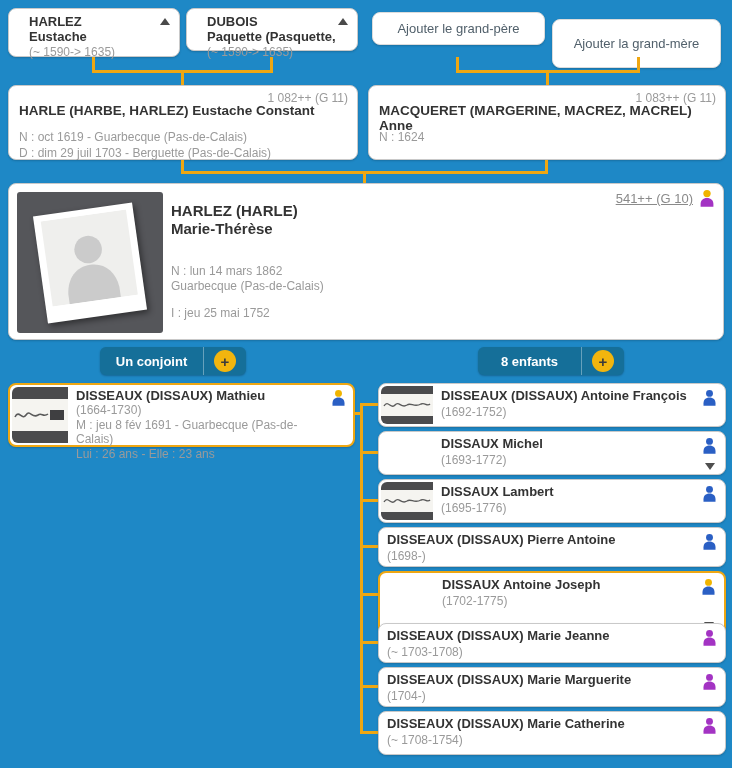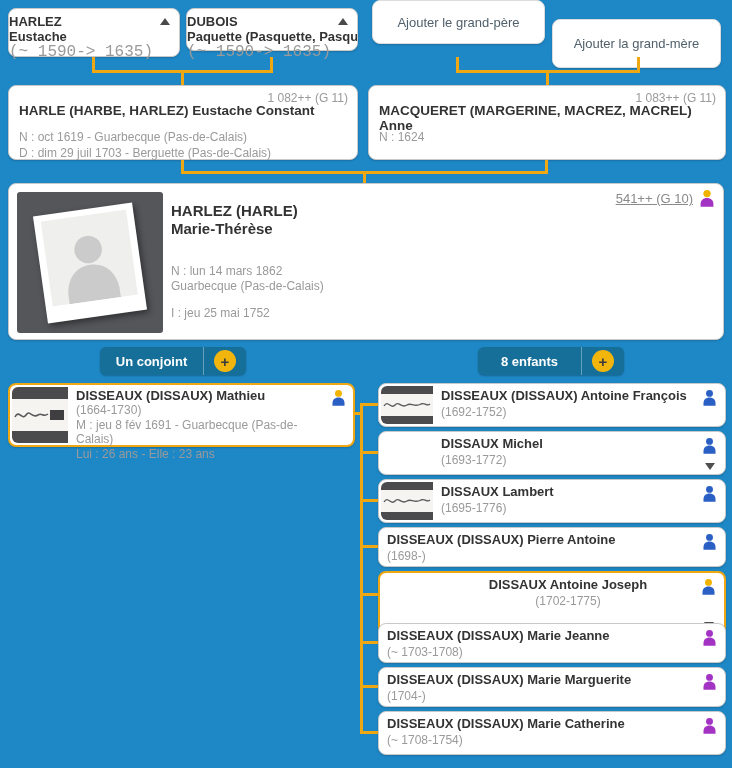--- a/index.html
+++ b/index.html
@@ -7,23 +7,23 @@
   #stage{position:relative;width:732px;height:768px;background:var(--bg,#1e88c6);overflow:hidden;}
 
   
   .card{position:absolute;background:#fff;border:1px solid #c9c9c9;border-radius:8px;box-sizing:border-box;
         box-shadow:0 1px 2px rgba(0,0,0,.18);}
 
   
   .line{position:absolute;background:var(--orange);}
 
   
-  .mini-card{padding:5px 0;cursor:pointer;}
+  .mini-card{padding:5px 20px;cursor:pointer;}
   .mini-name{font-size:13px;font-weight:bold;color:#333;line-height:15px;}
-  .mini-dates{font-size:16px;color:#9a9a9a;line-height:16px;font-family:Liberation Mono, monospace;}
+  .mini-dates{font-size:12px;color:#9a9a9a;line-height:16px;}
   .tri-up{position:absolute;top:9px;right:9px;width:0;height:0;
           border-left:5px solid transparent;border-right:5px solid transparent;border-bottom:7px solid #4a4a4a;}
   .tri-down{width:0;height:0;border-left:5px solid transparent;border-right:5px solid transparent;border-top:7px solid #4f4f4f;}
 
   
   .add-btn{position:absolute;background:#fff;border:1px solid #dcdcdc;border-radius:8px;box-sizing:border-box;
            display:flex;align-items:center;justify-content:center;font-size:13px;color:#51606b;cursor:pointer;
            box-shadow:0 1px 2px rgba(0,0,0,.18);}
 
   
@@ -87,21 +87,21 @@
     <div class="mini-name">Eustache</div>
     <div class="mini-dates">(~ 1590-&gt; 1635)</div>
     <div class="tri-up"></div>
   </div>
   <div class="card mini-card" style="left:186px;top:8px;width:172px;height:43px">
     <div class="mini-name">DUBOIS</div>
     <div class="mini-name" style="white-space:nowrap;overflow:hidden">Paquette (Pasquette, Pasque,...</div>
     <div class="mini-dates">(~ 1590-&gt; 1635)</div>
     <div class="tri-up"></div>
   </div>
-  <div class="add-btn" style="left:372px;top:0;width:173px;height:44px">
+  <div class="add-btn" style="left:372px;top:12px;width:173px;height:33px">
     <span>Ajouter le grand-père</span>
   </div>
   <div class="add-btn" style="left:552px;top:19px;width:169px;height:49px">
     <span>Ajouter la grand-mère</span>
   </div>
 
   <div class="line" style="left:92px;top:57px;width:3px;height:13px"></div>
   <div class="line" style="left:270px;top:57px;width:3px;height:13px"></div>
   <div class="line" style="left:92px;top:70px;width:181px;height:3px"></div>
   <div class="line" style="left:181px;top:70px;width:3px;height:15px"></div>
@@ -253,21 +253,21 @@
       <div class="child-card" style="top: 527px; height: 40px;">
         <div class="c-text">
           <div class="c-name">DISSEAUX (DISSAUX) Pierre Antoine</div>
           <div class="c-dates">(1698-)</div>
         </div>
         <span class="person-icon"><svg width="15" height="17" viewBox="0 0 20 22">
             <circle class="fill-male" cx="10" cy="5.5" r="4.6"></circle>
             <path class="fill-male" d="M10,11 C5,11 2,14 2,18.5 L2,22 L18,22 L18,18.5 C18,14 15,11 10,11 Z"></path>
           </svg></span>
       </div>
-      <div class="child-card selected" style="top: 571px; height: 64px; text-align: center;">
+      <div class="child-card selected" style="top: 571px; height: 64px;">
         <div class="thumb thumb-photo"></div>
         <div class="c-text with-thumb">
           <div class="c-name">DISSAUX Antoine Joseph</div>
           <div class="c-dates">(1702-1775)</div>
         </div>
         <span class="person-icon"><svg width="15" height="17" viewBox="0 0 20 22">
             <circle class="fill-sosa-head" cx="10" cy="5.5" r="4.6"></circle>
             <path class="fill-male" d="M10,11 C5,11 2,14 2,18.5 L2,22 L18,22 L18,18.5 C18,14 15,11 10,11 Z"></path>
           </svg></span>
         <div class="c-expand">

